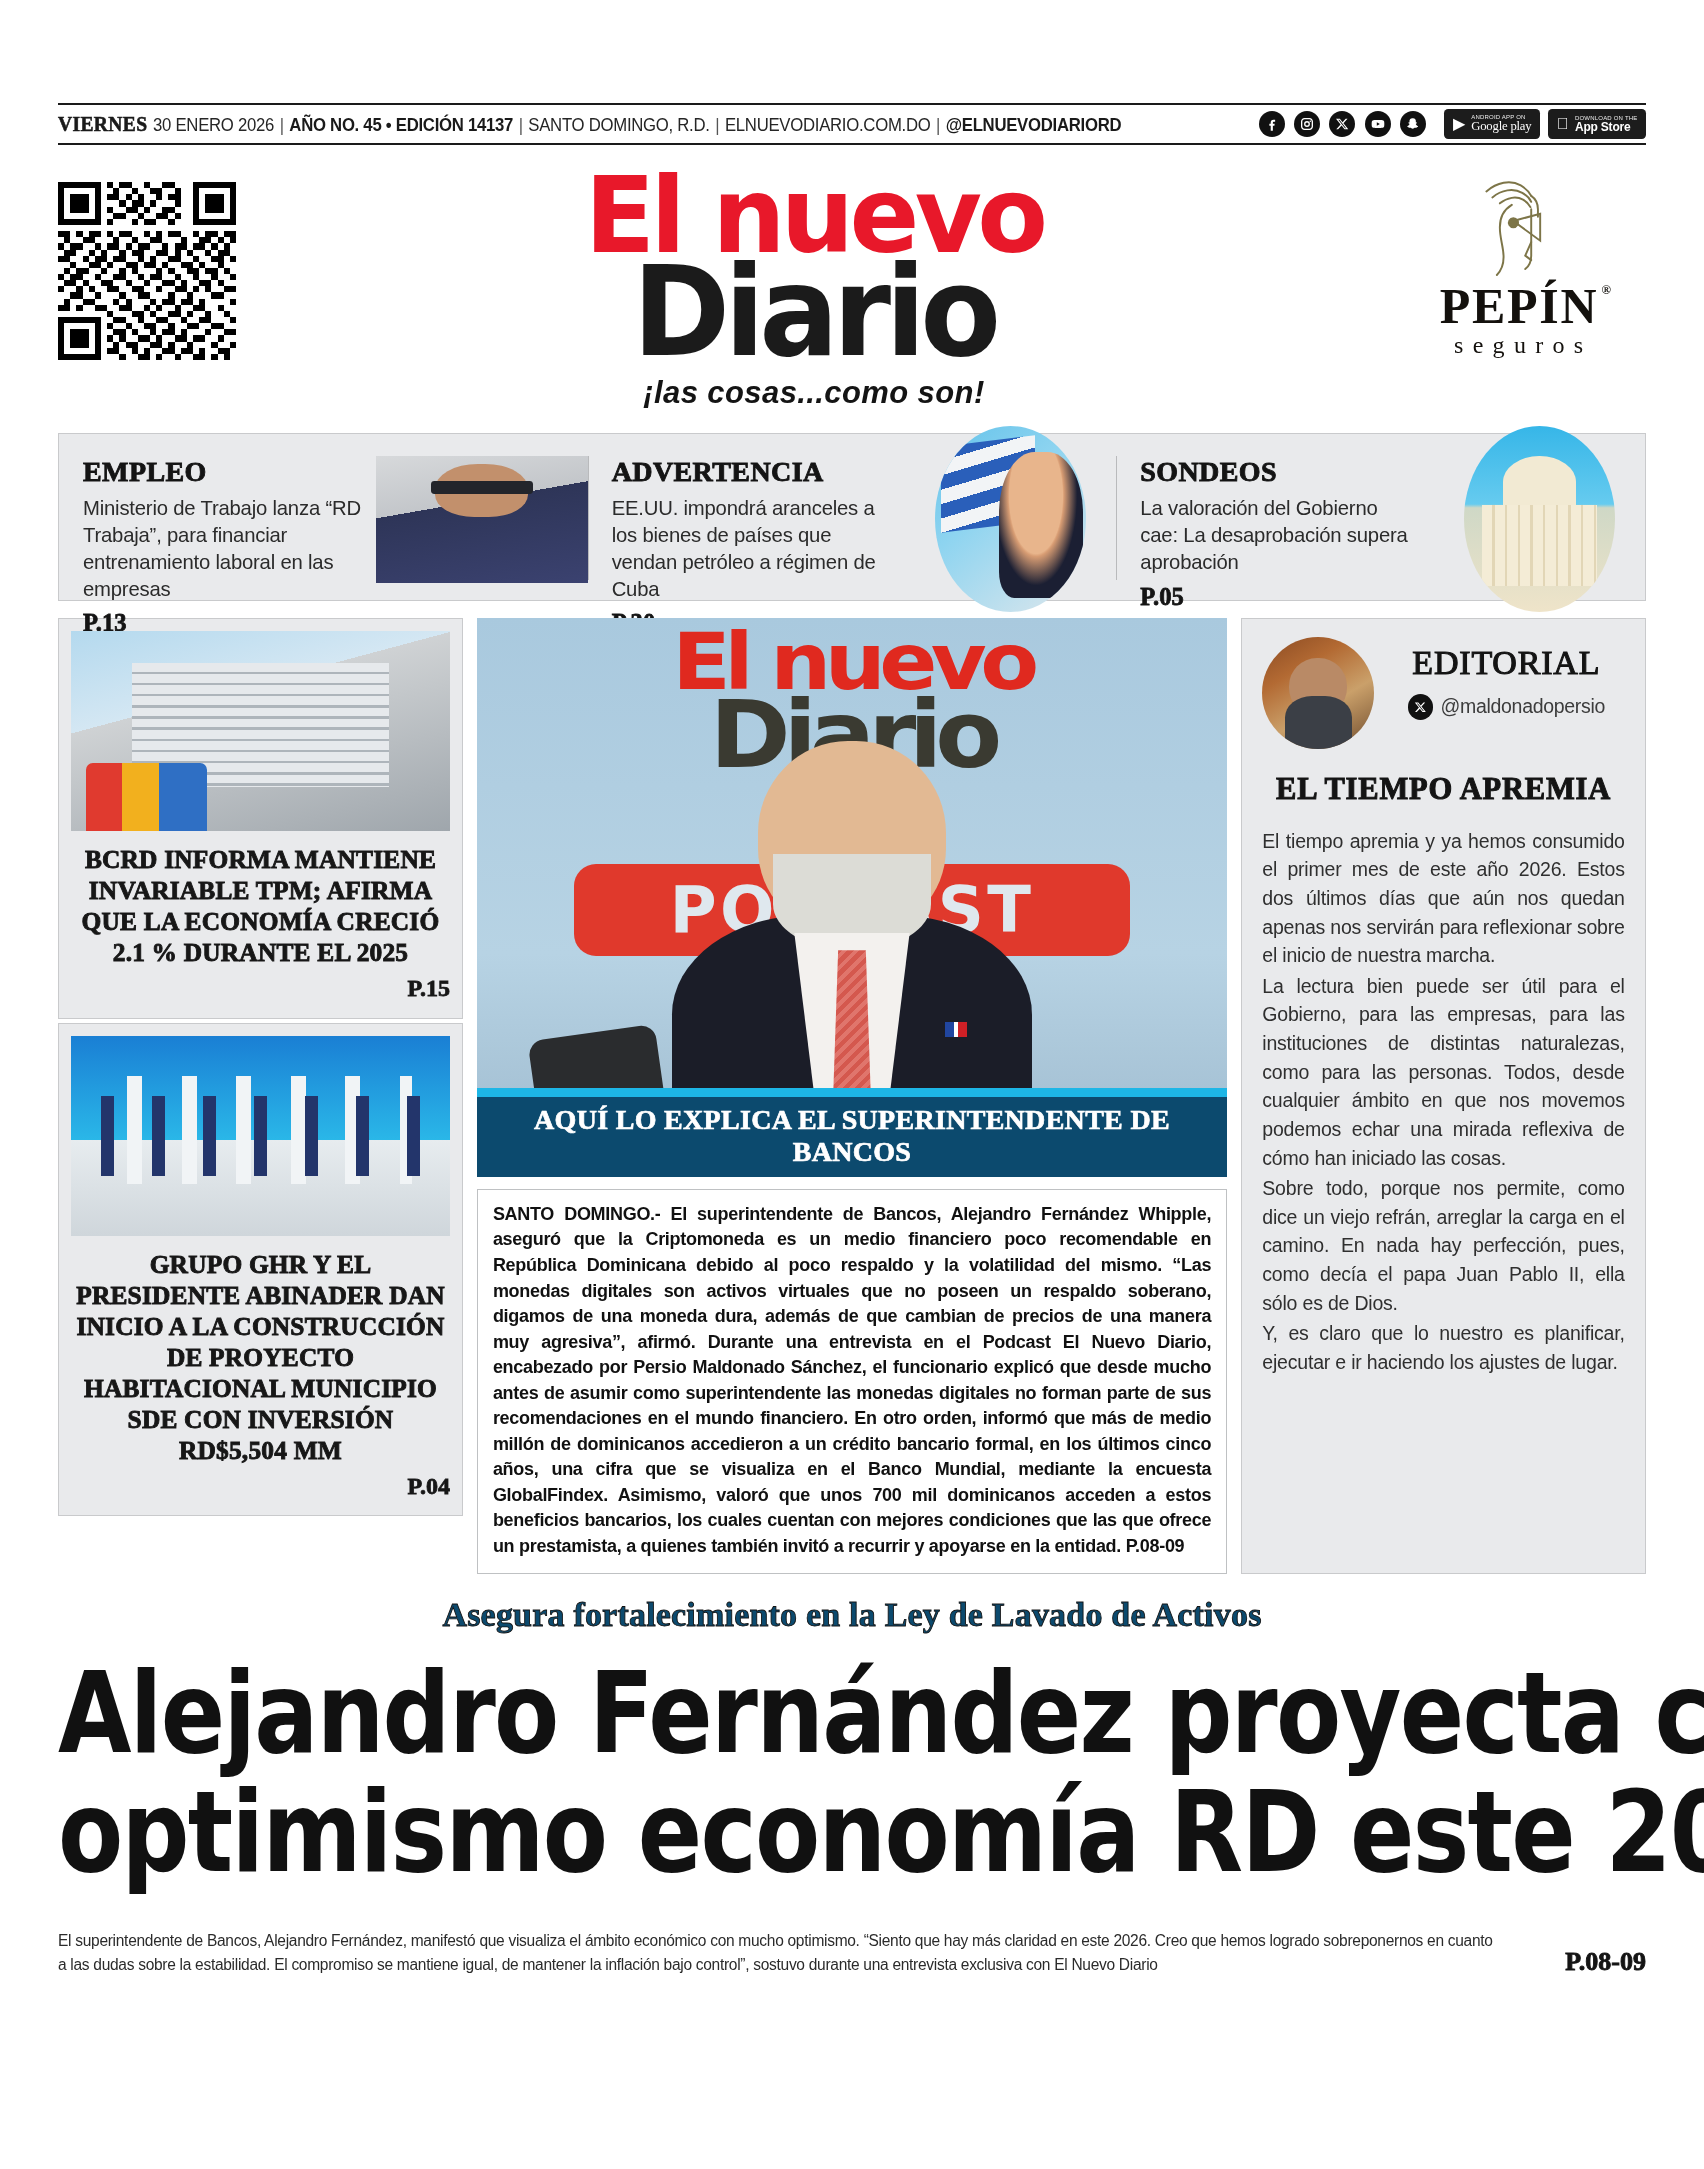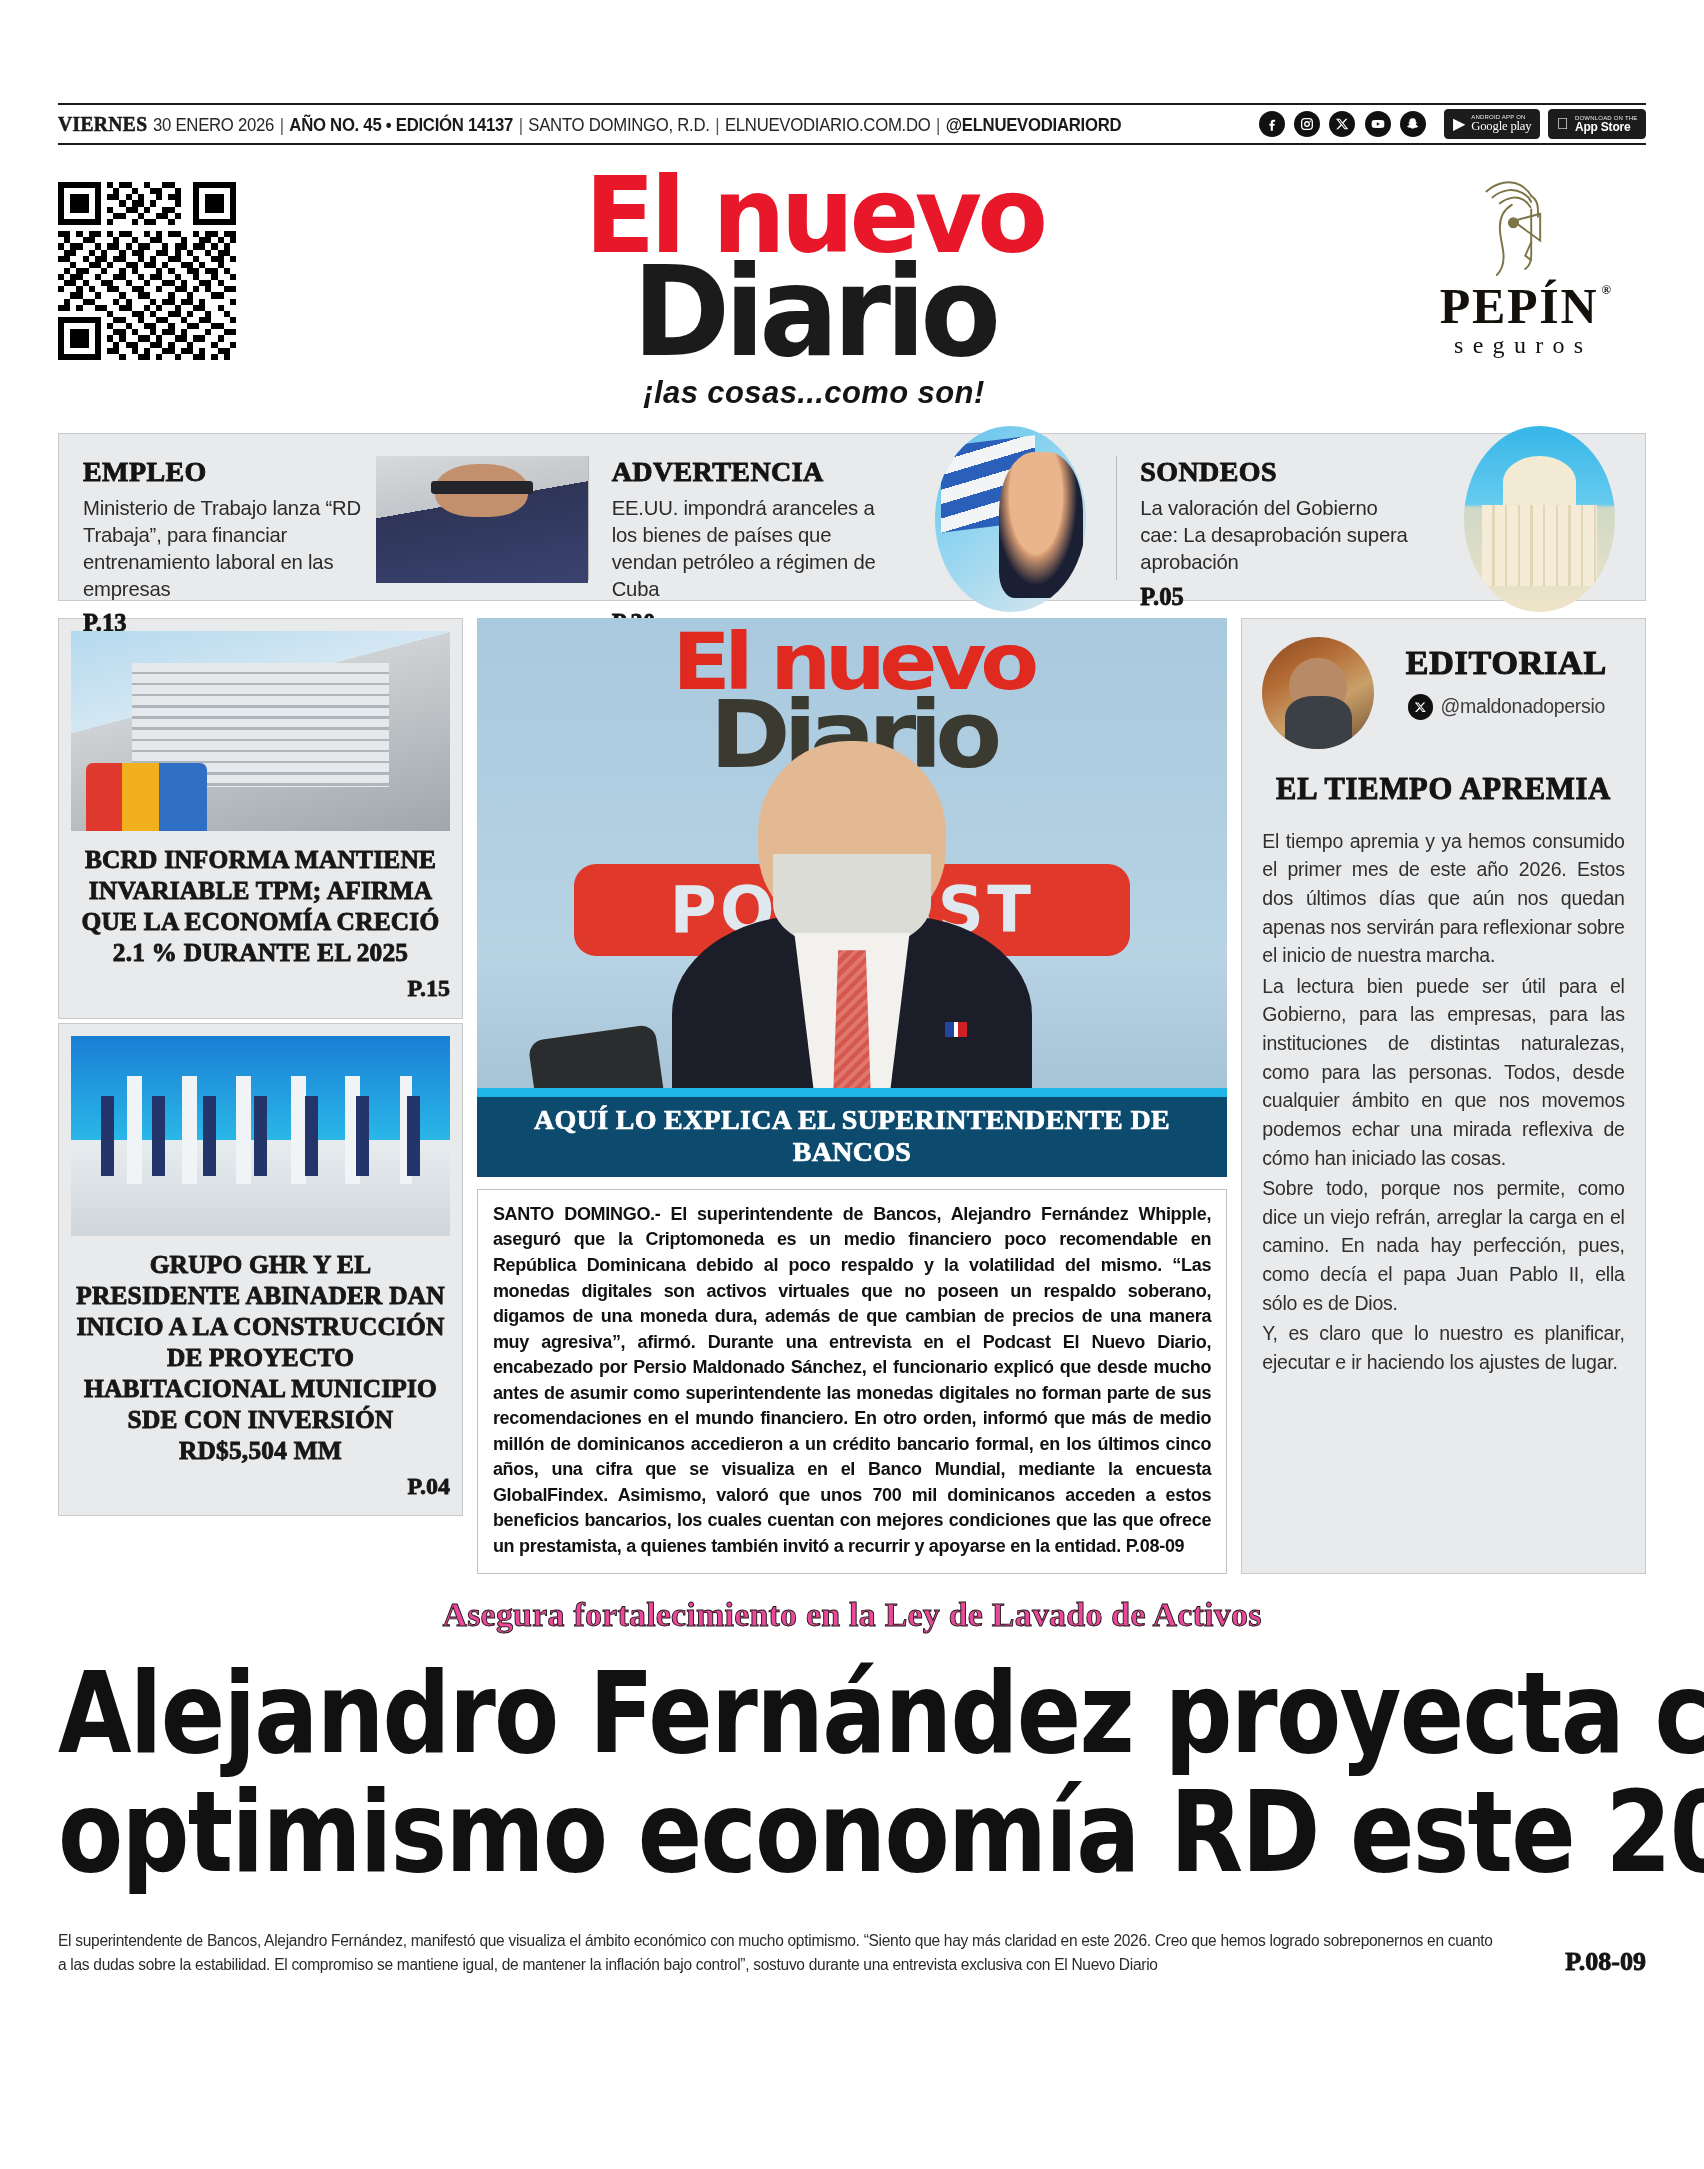--- a/index.html
+++ b/index.html
@@ -278,21 +278,21 @@
     flex: 0 0 112px; width: 112px; height: 112px; border-radius: 50%;
     overflow: hidden; position: relative;
     background: linear-gradient(150deg,#8a4a22 0%,#b36a33 30%,#caa06a 60%,#6d4a2c 100%);
   }
   .edavatar::before { content:""; position:absolute; left:24%; top:18%; width:52%; height:52%;
     background:#b98a66; border-radius:48%; }
   .edavatar::after { content:""; position:absolute; left:20%; top:52%; width:60%; height:48%;
     background:#3b3f46; border-radius:40% 40% 0 0; }
   .edtitles { flex: 1; text-align: center; padding-top: 6.8px; }
   .edlabel {
-    font-family: "Liberation Serif", serif; font-weight: 700; font-size: 34px;
+    font-family: "Liberation Serif", serif; font-weight: 400; font-size: 34px;
     letter-spacing: 0.8px; color: #141414; -webkit-text-stroke: 1.1px #141414;
   }
   .edhandle { display: flex; align-items: center; justify-content: center; gap: 7.6px; margin-top: 12px; }
   .edhandle .xdot { width: 25.4px; height: 25.4px; border-radius: 50%; background: #111; display:flex; align-items:center; justify-content:center; }
   .edhandle .xdot svg { width: 14.4px; height: 14.4px; fill: #fff; }
   .edhandle .htxt { font-size: 19.5px; color: #3c3c3c; letter-spacing: -0.3px; }
 
   .edtitle2 {
     font-family: "Liberation Serif", serif; font-weight: 700; font-size: 30.5px;
     text-align: center; letter-spacing: 0.8px; color: #141414;
@@ -301,21 +301,21 @@
   .edbody { margin-top: 18.6px; }
   .edbody p {
     font-size: 19.5px; line-height: 1.47; color: #2f2f2f; text-align: justify;
     letter-spacing: -0.2px; margin-bottom: 1.7px;
   }
 
   
   .leadwrap { margin-top: 22px; text-align: center; }
   .kicker {
     font-family: "Liberation Serif", serif; font-weight: 700; font-size: 34px;
-    color: #ec4899; -webkit-text-stroke: 0.9px #141414; letter-spacing: 0.2px;
+    color: #0c4a6e; -webkit-text-stroke: 0.9px #141414; letter-spacing: 0.2px;
   }
   .bighead {
     font-family: "DejaVu Sans", sans-serif; font-weight: 700;
     font-size: 95px; line-height: 1.06; color: #111;
     letter-spacing: -1.7px; margin-top: 20.3px;
     transform: scaleY(1.18); transform-origin: center top;
   }
   .bighead div { white-space: nowrap; }
 
   .footwrap { margin-top: 73px; display: flex; align-items: flex-end; gap: 17px; }

